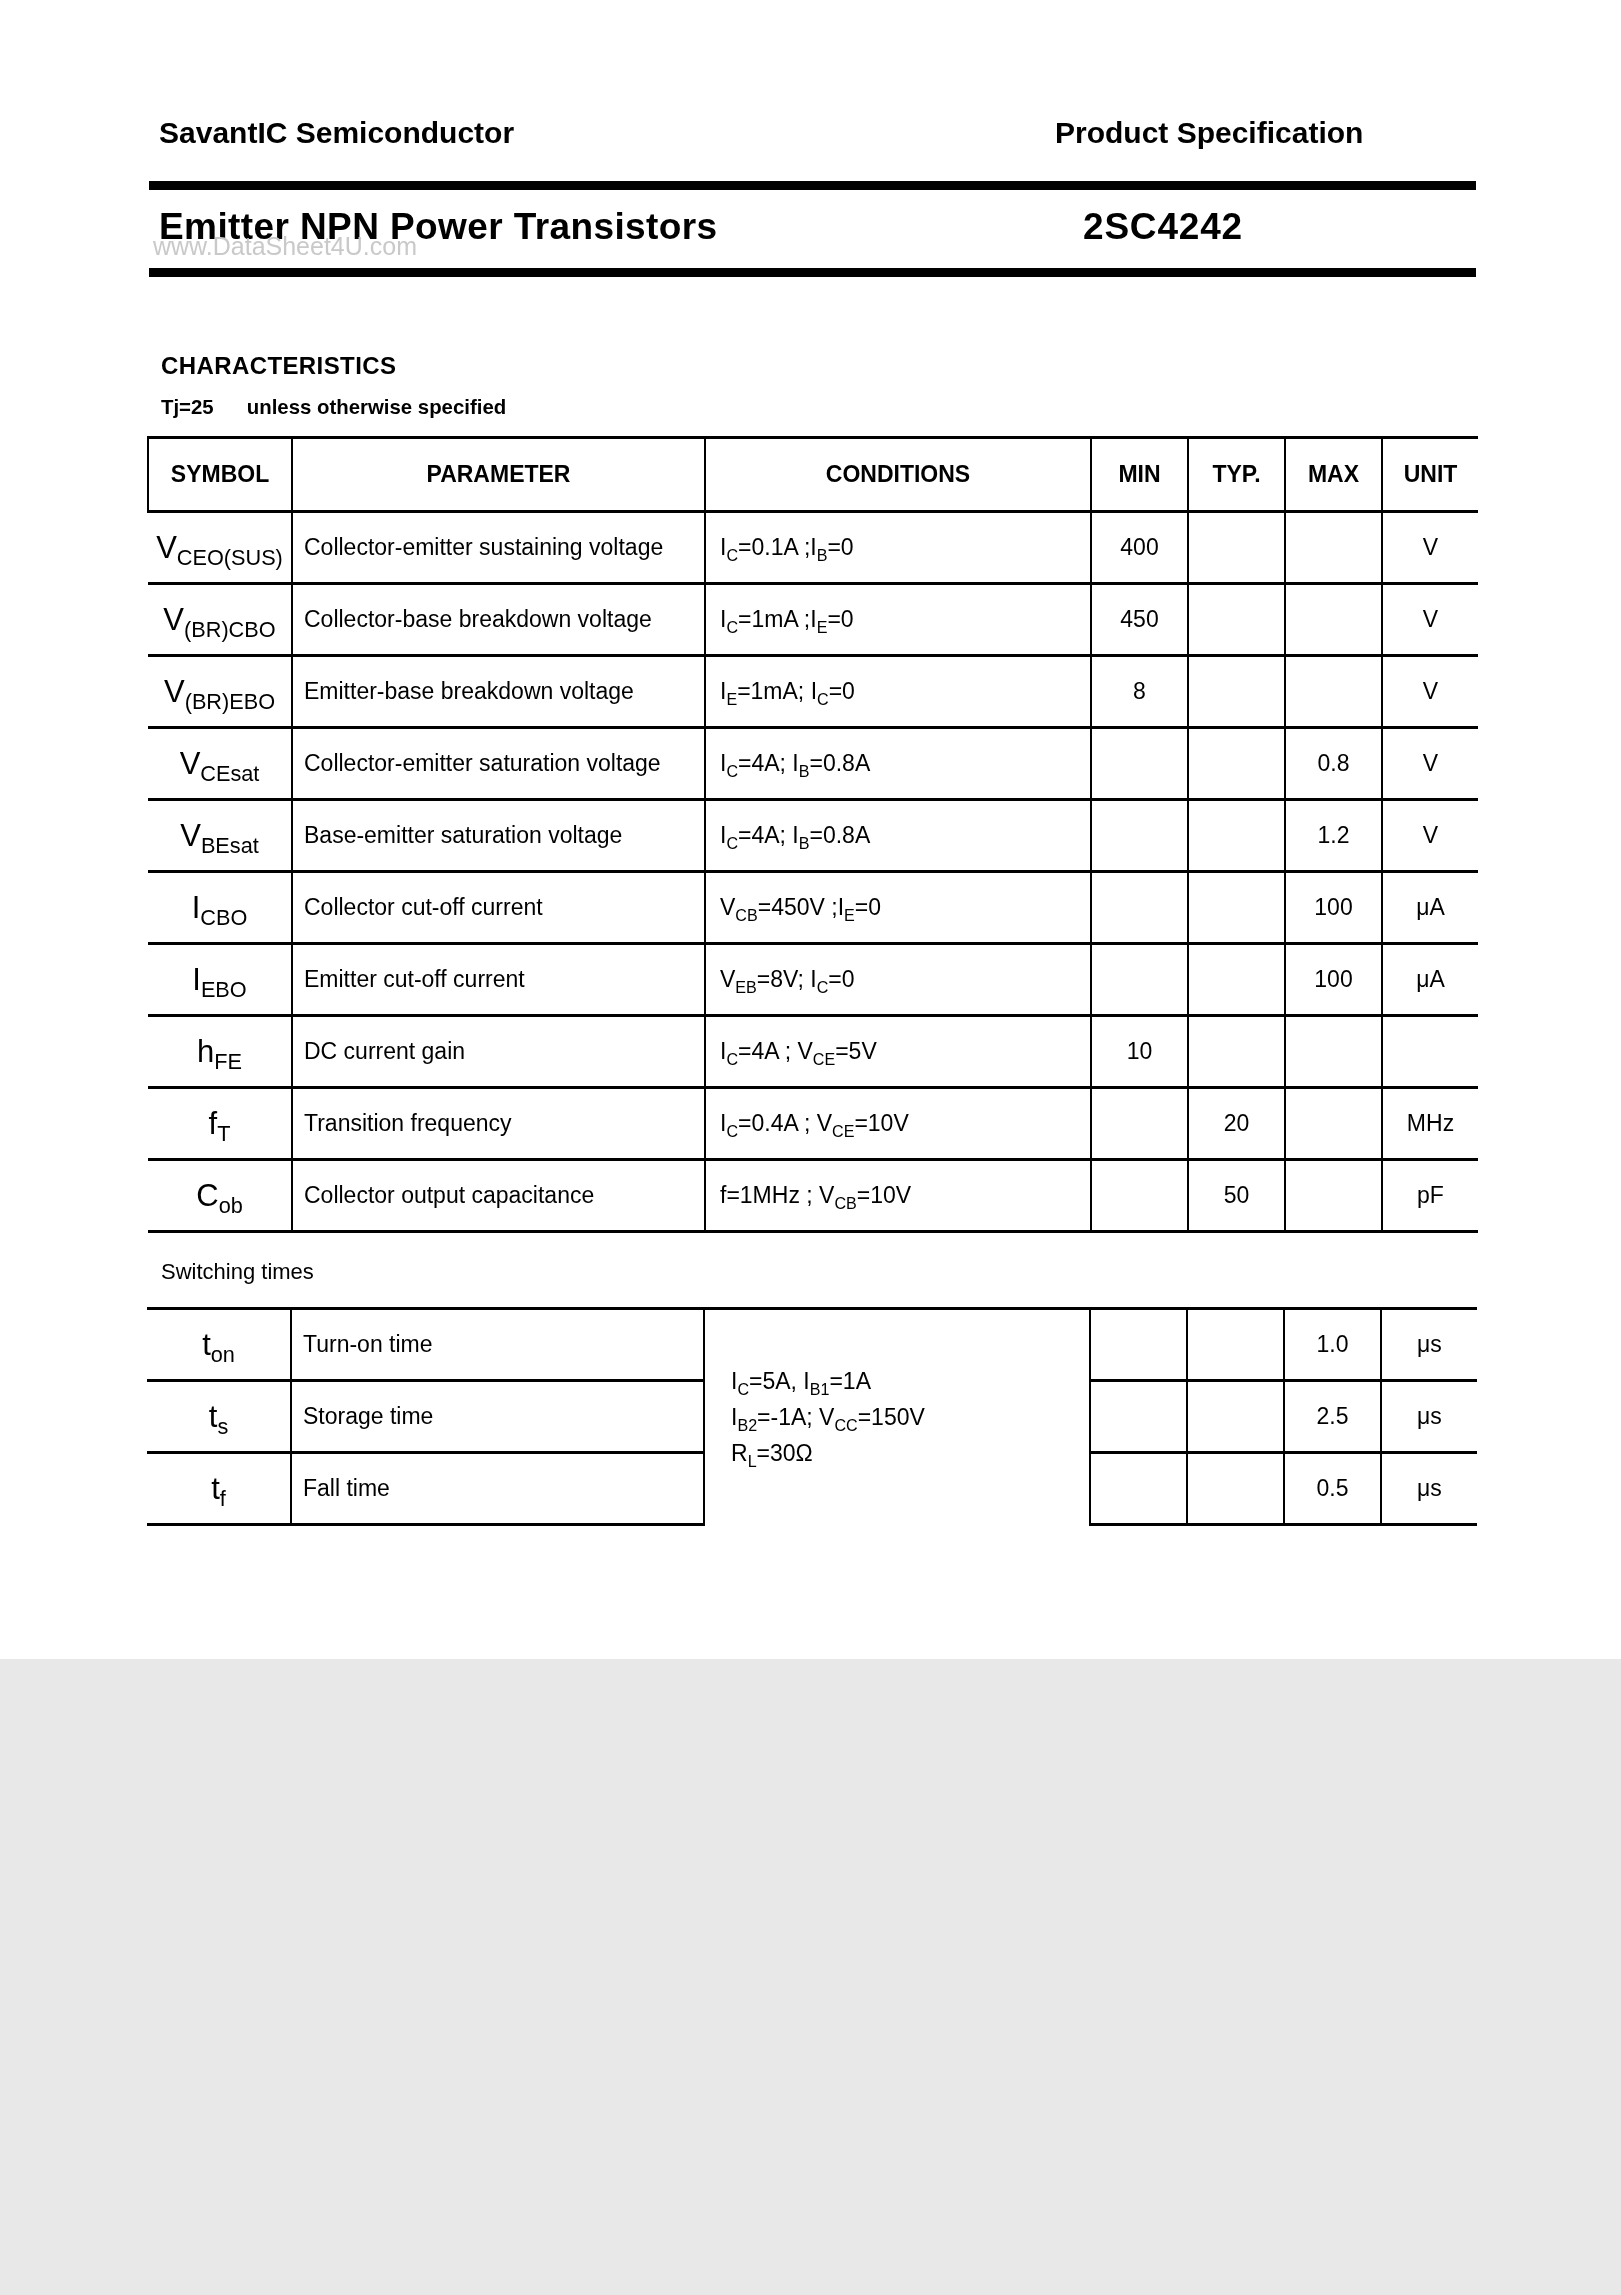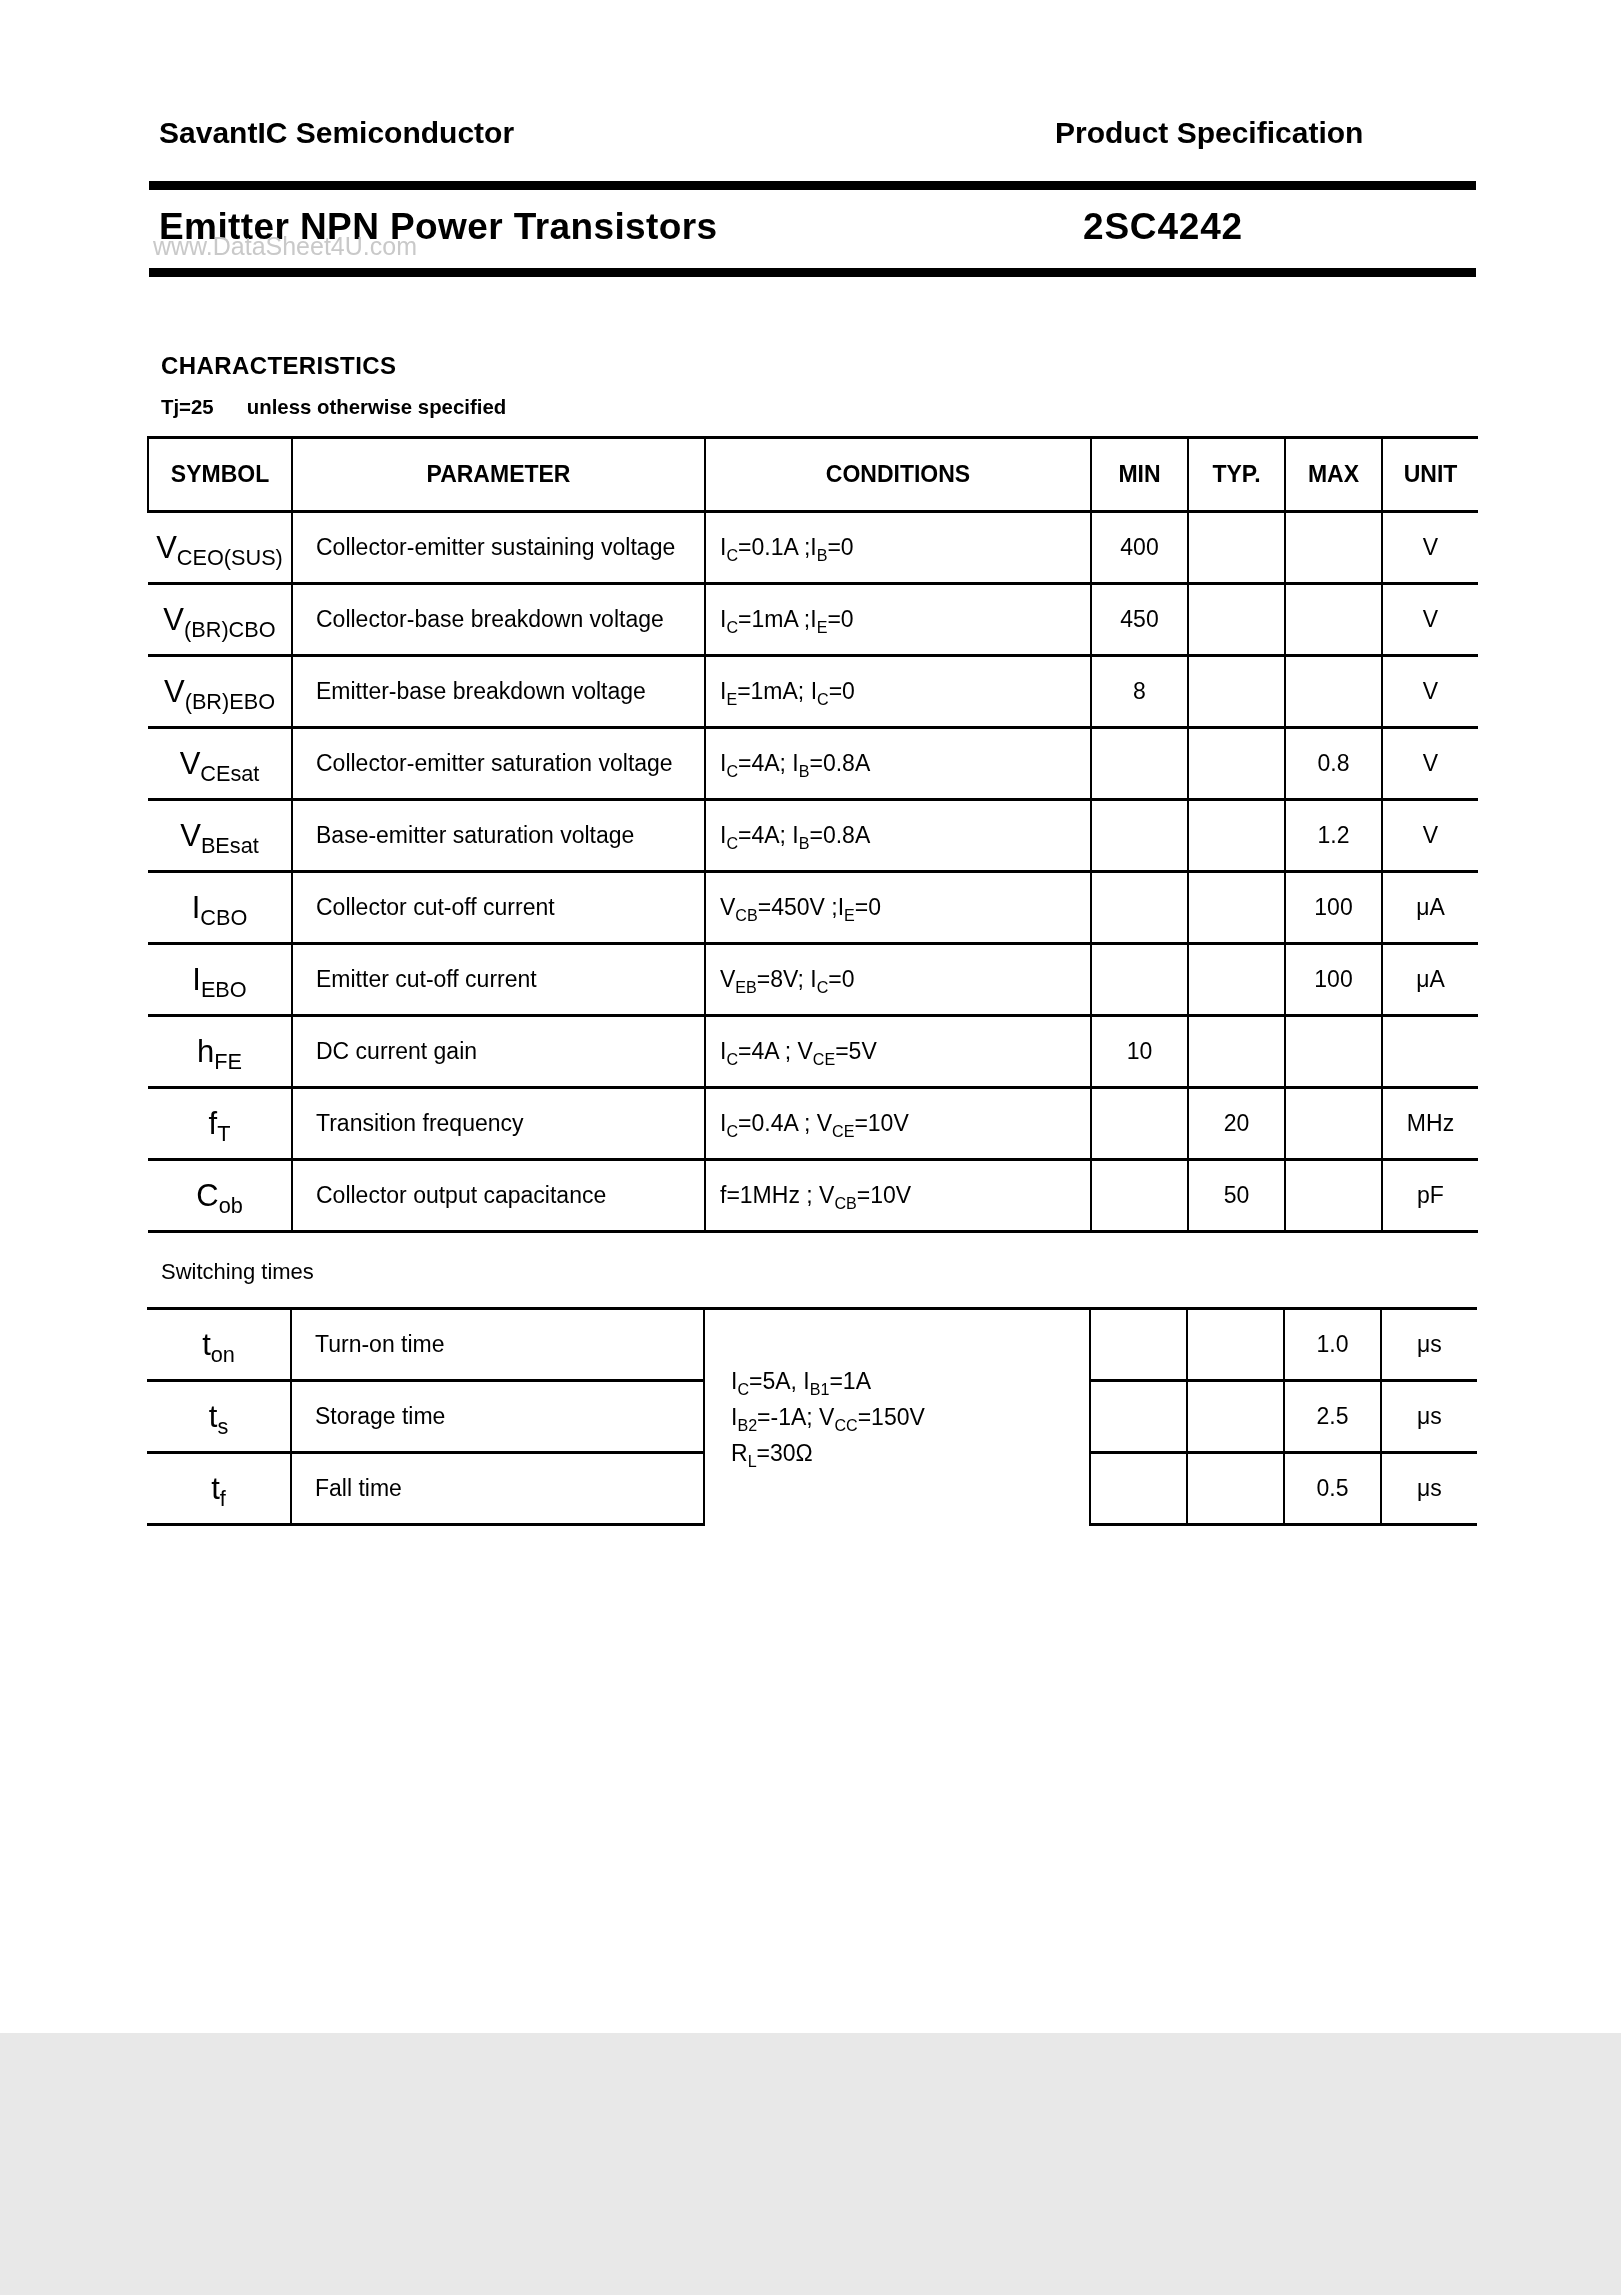--- a/index.html
+++ b/index.html
@@ -1,18 +1,18 @@
 <!DOCTYPE html>
 <html style="font-size:12.6px"><head>
 <meta charset="utf-8">
 <style>
   html,body{margin:0;padding:0;background:#e8e8e8;}
   .page{
     position:relative;
-    width:1622px;height:2033px;
+    width:1622px;height:1659px;
     background:#ffffff;
     font-family:"Liberation Sans",sans-serif;
     color:#000;
     overflow:hidden;
   }
   .abs{position:absolute;}
 
   
   .company{left:159px;top:116px;font-size:30px;font-weight:bold;}
   .docType{left:1055px;top:116px;font-size:30px;font-weight:bold;}
@@ -50,21 +50,21 @@
     text-align:center;
     overflow:hidden;
   }
   th{font-weight:bold;height:71px;}
   td{height:69px;}
   th:last-child,td:last-child{border-right:none;}
   .no-left{border-left:none;}
   tr.last td{border-bottom:3.9px solid #000;}
 
   td.param,td.cond{text-align:left;}
-  td.param{padding-left:23px;}
+  td.param{padding-left:11px;}
   td.cond{padding-left:14px;}
   td.symbol{font-size:31px;}
   sub{font-size:0.70em;line-height:0;}
 
   .swTable td.condMerged{
     text-align:left;padding-left:14px;vertical-align:middle;
   }
   .swTable .condLine{line-height:36px;margin-left:12px;}
 
   .swLabel{left:161px;top:1259px;font-size:22px;}

